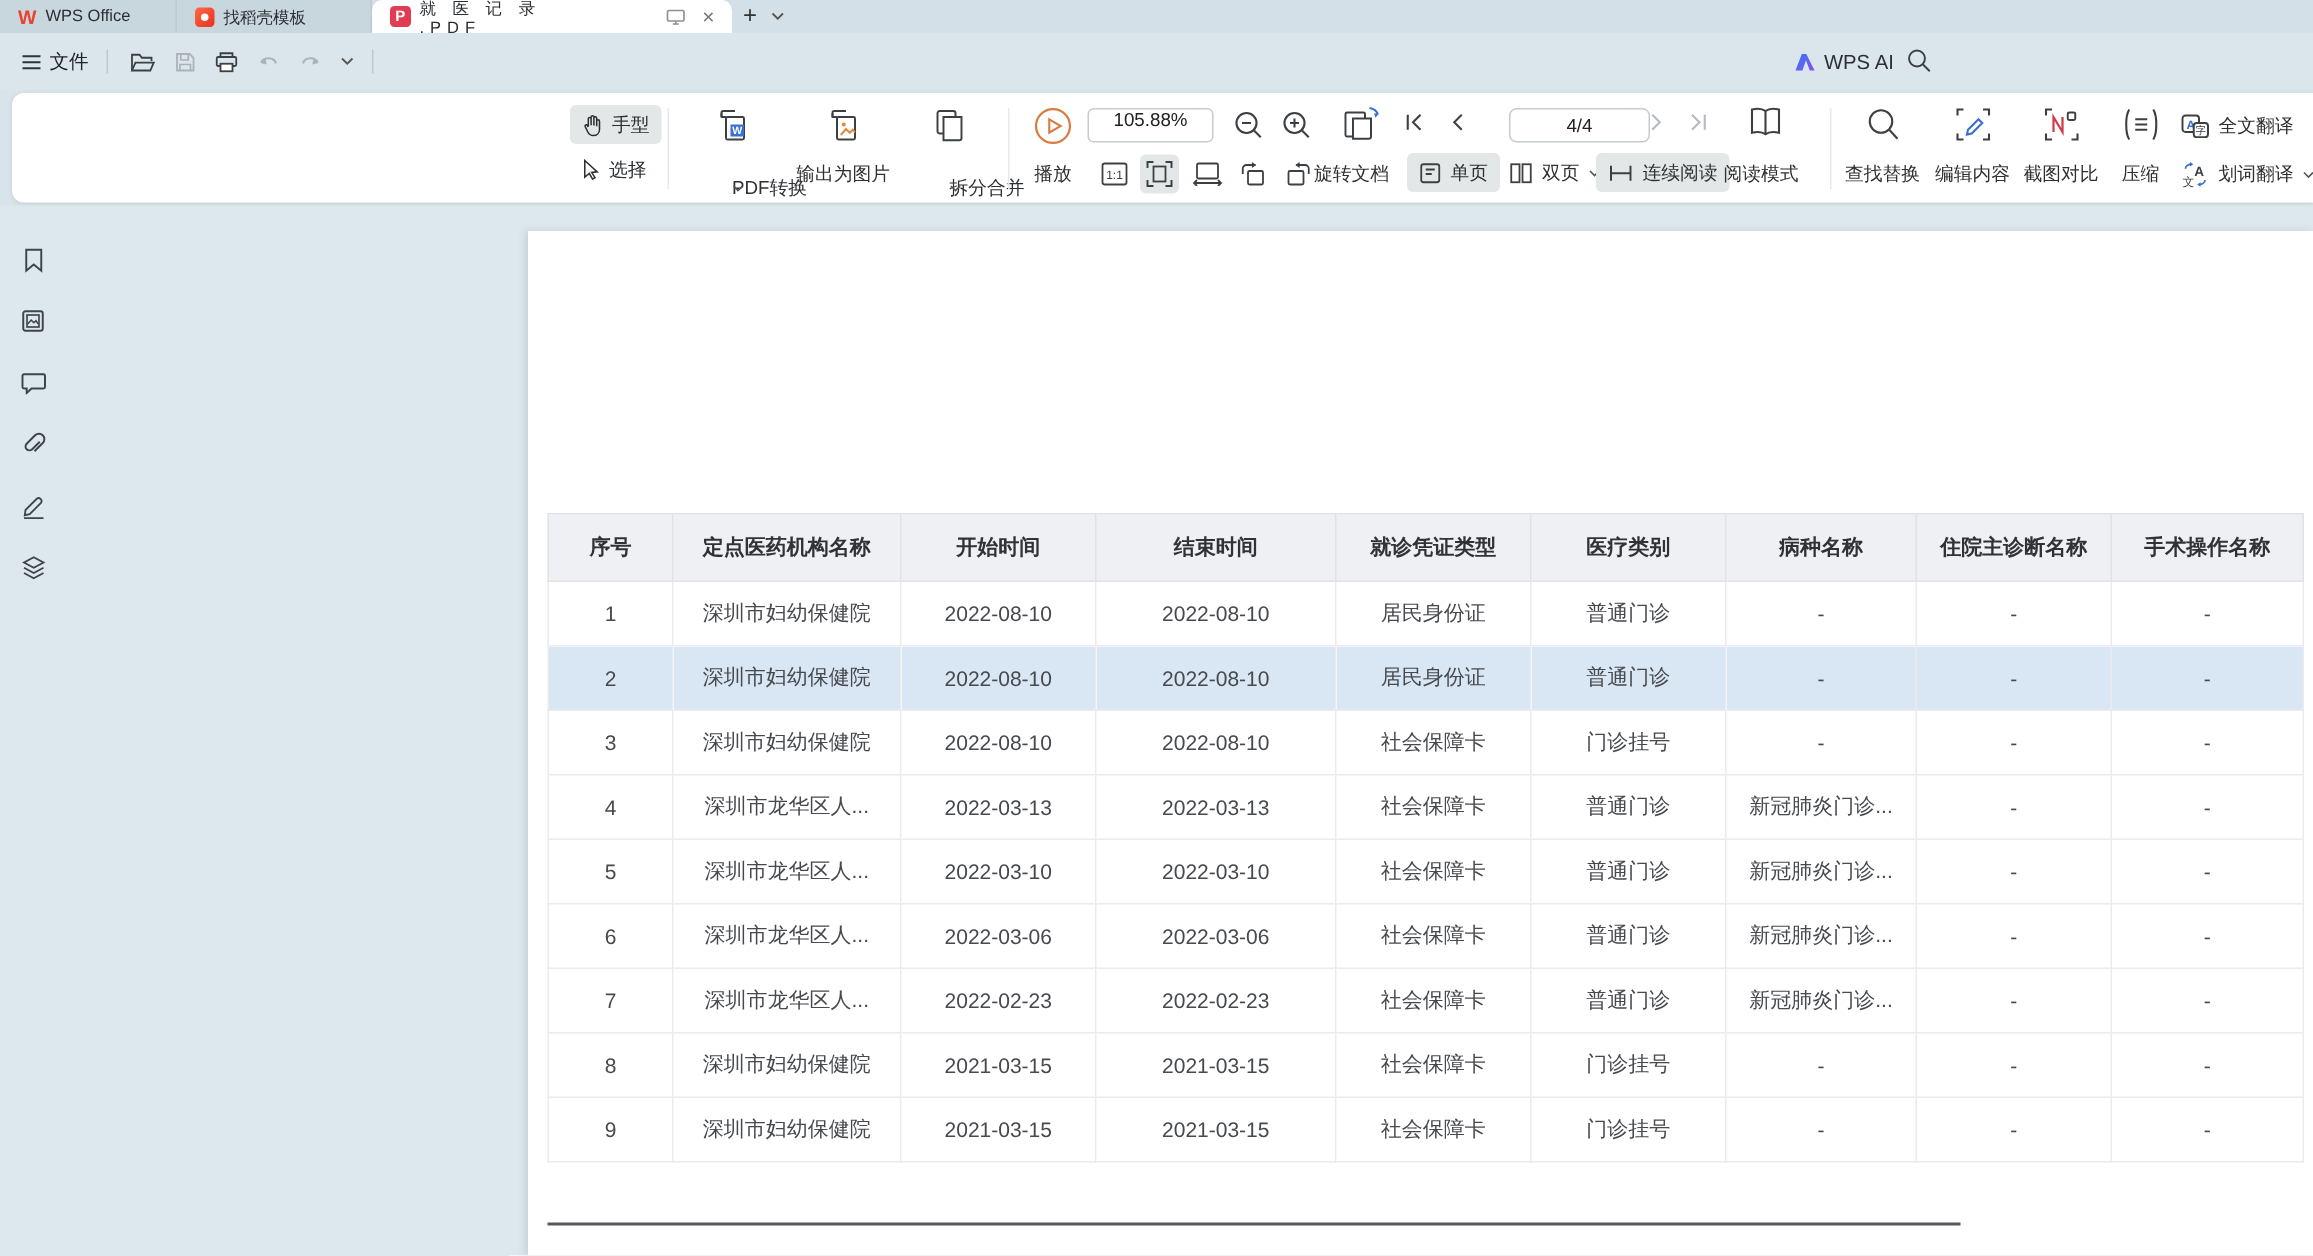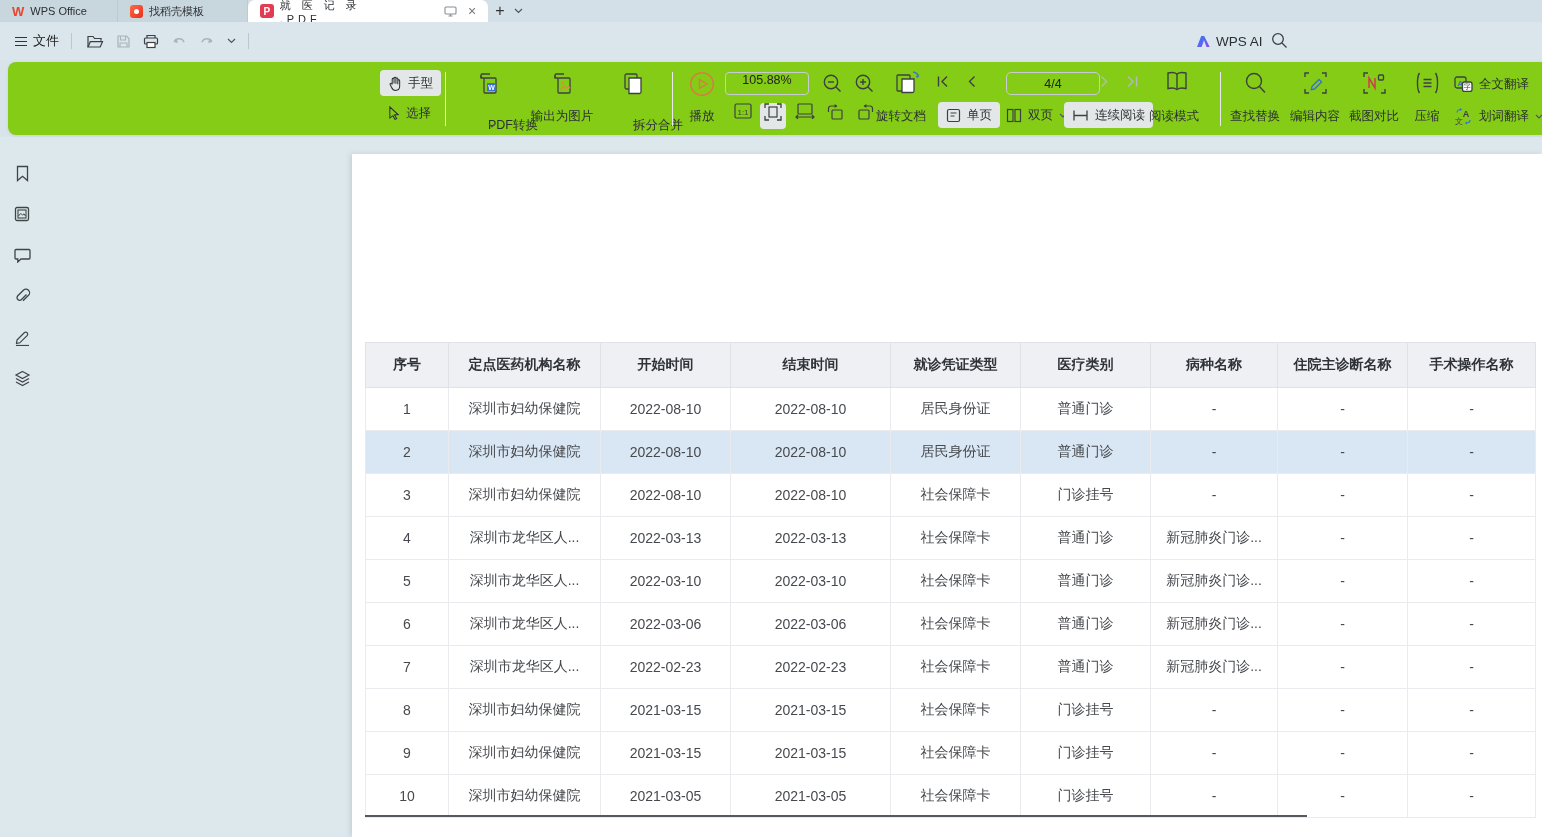--- a/index.html
+++ b/index.html
@@ -28,30 +28,30 @@
   .vline { width:1px; height:16px; background:#b9c7ce; }
   .qbar { display:flex; align-items:center; gap:12px; padding-left:6px; }
   .menu-items { position:absolute; left:740px; top:0; height:38px; display:flex; align-items:center; gap:30px; }
   .menu-item { font-size:13.5px; color:#2c3034; position:relative; cursor:default; white-space:nowrap; }
   .menu-item.active { color:#c7323c; font-weight:bold; }
   .menu-item.active::after { content:""; position:absolute; left:1px; right:1px; bottom:-8px; height:2px; background:#c7323c; }
   .ai-group { position:absolute; left:1196px; top:0; height:38px; display:flex; align-items:center; gap:5px; font-size:13.5px; color:#2c3034; }
   .search-top { position:absolute; left:1271px; top:10px; }
 
   
-  .ribbon { position:absolute; left:8px; top:62px; width:1534px; height:73px; background:#84cc16; border-radius:8px 0 0 8px; box-shadow:0 1px 3px rgba(70,90,100,.12); }
+  .ribbon { position:absolute; left:8px; top:62px; width:1534px; height:73px; background:#ffffff; border-radius:8px 0 0 8px; box-shadow:0 1px 3px rgba(70,90,100,.12); }
   .ribbon * { position:absolute; }
   .chip { display:flex; align-items:center; gap:6px; font-size:12.5px; color:#2c3034; padding:0 8px; height:26px; border-radius:4px; white-space:nowrap; }
   .chip.sel { background:#e4e7e8; }
   .chip > * { position:static; }
   .vsep { width:1px; height:54px; background:#e7eaec; top:10px; }
   .vbtn { top:6px; height:61px; display:flex; flex-direction:column; align-items:center; justify-content:space-between; padding:3px 2px 4px; font-size:12.5px; color:#2c3034; white-space:nowrap; }
   .vbtn > * { position:static; }
   .lblrow { display:flex; align-items:center; gap:3px; }
-  .ibox { display:flex; align-items:flex-start; justify-content:center; width:26px; height:26px; border-radius:4px; top:41px; }
+  .ibox { display:flex; align-items:center; justify-content:center; width:26px; height:26px; border-radius:4px; top:41px; }
   .ibox.sel { background:#e4e7e8; }
   .ibox > * { position:static; }
   .zoom-dd { left:717px; top:10px; width:84px; height:23px; border:1px solid #c6ccd1; border-radius:4px; display:flex; align-items:center; justify-content:center; gap:8px; font-size:12.5px; color:#222;flex-direction:column; }
   .zoom-dd > * { position:static; }
   .pagebox { left:978px; top:10px; width:94px; height:23px; border:1px solid #c6ccd1; border-radius:5px; display:flex; align-items:center; justify-content:center; font-size:12.5px; color:#222;margin-left:20px; }
   .pagebox > * { position:static; }
   .navbtn { top:13px; display:flex; }
   .navbtn > * { position:static; }
   .txt { font-size:12.5px; color:#2c3034; white-space:nowrap; }
 
@@ -576,30 +576,19 @@
               <td>9</td>
               <td>深圳市妇幼保健院</td>
               <td>2021-03-15</td>
               <td>2021-03-15</td>
               <td>社会保障卡</td>
               <td>门诊挂号</td>
               <td>-</td>
               <td>-</td>
               <td>-</td>
             </tr>
-            <tr>
-              <td>10</td>
-              <td>深圳市妇幼保健院</td>
-              <td>2021-03-05</td>
-              <td>2021-03-05</td>
-              <td>社会保障卡</td>
-              <td>门诊挂号</td>
-              <td>-</td>
-              <td>-</td>
-              <td>-</td>
-            </tr>
           </tbody>
         </table>
       <div class="bottom-line"></div>
     </div>
   </div>
 
 </div>
 
 </body></html>

